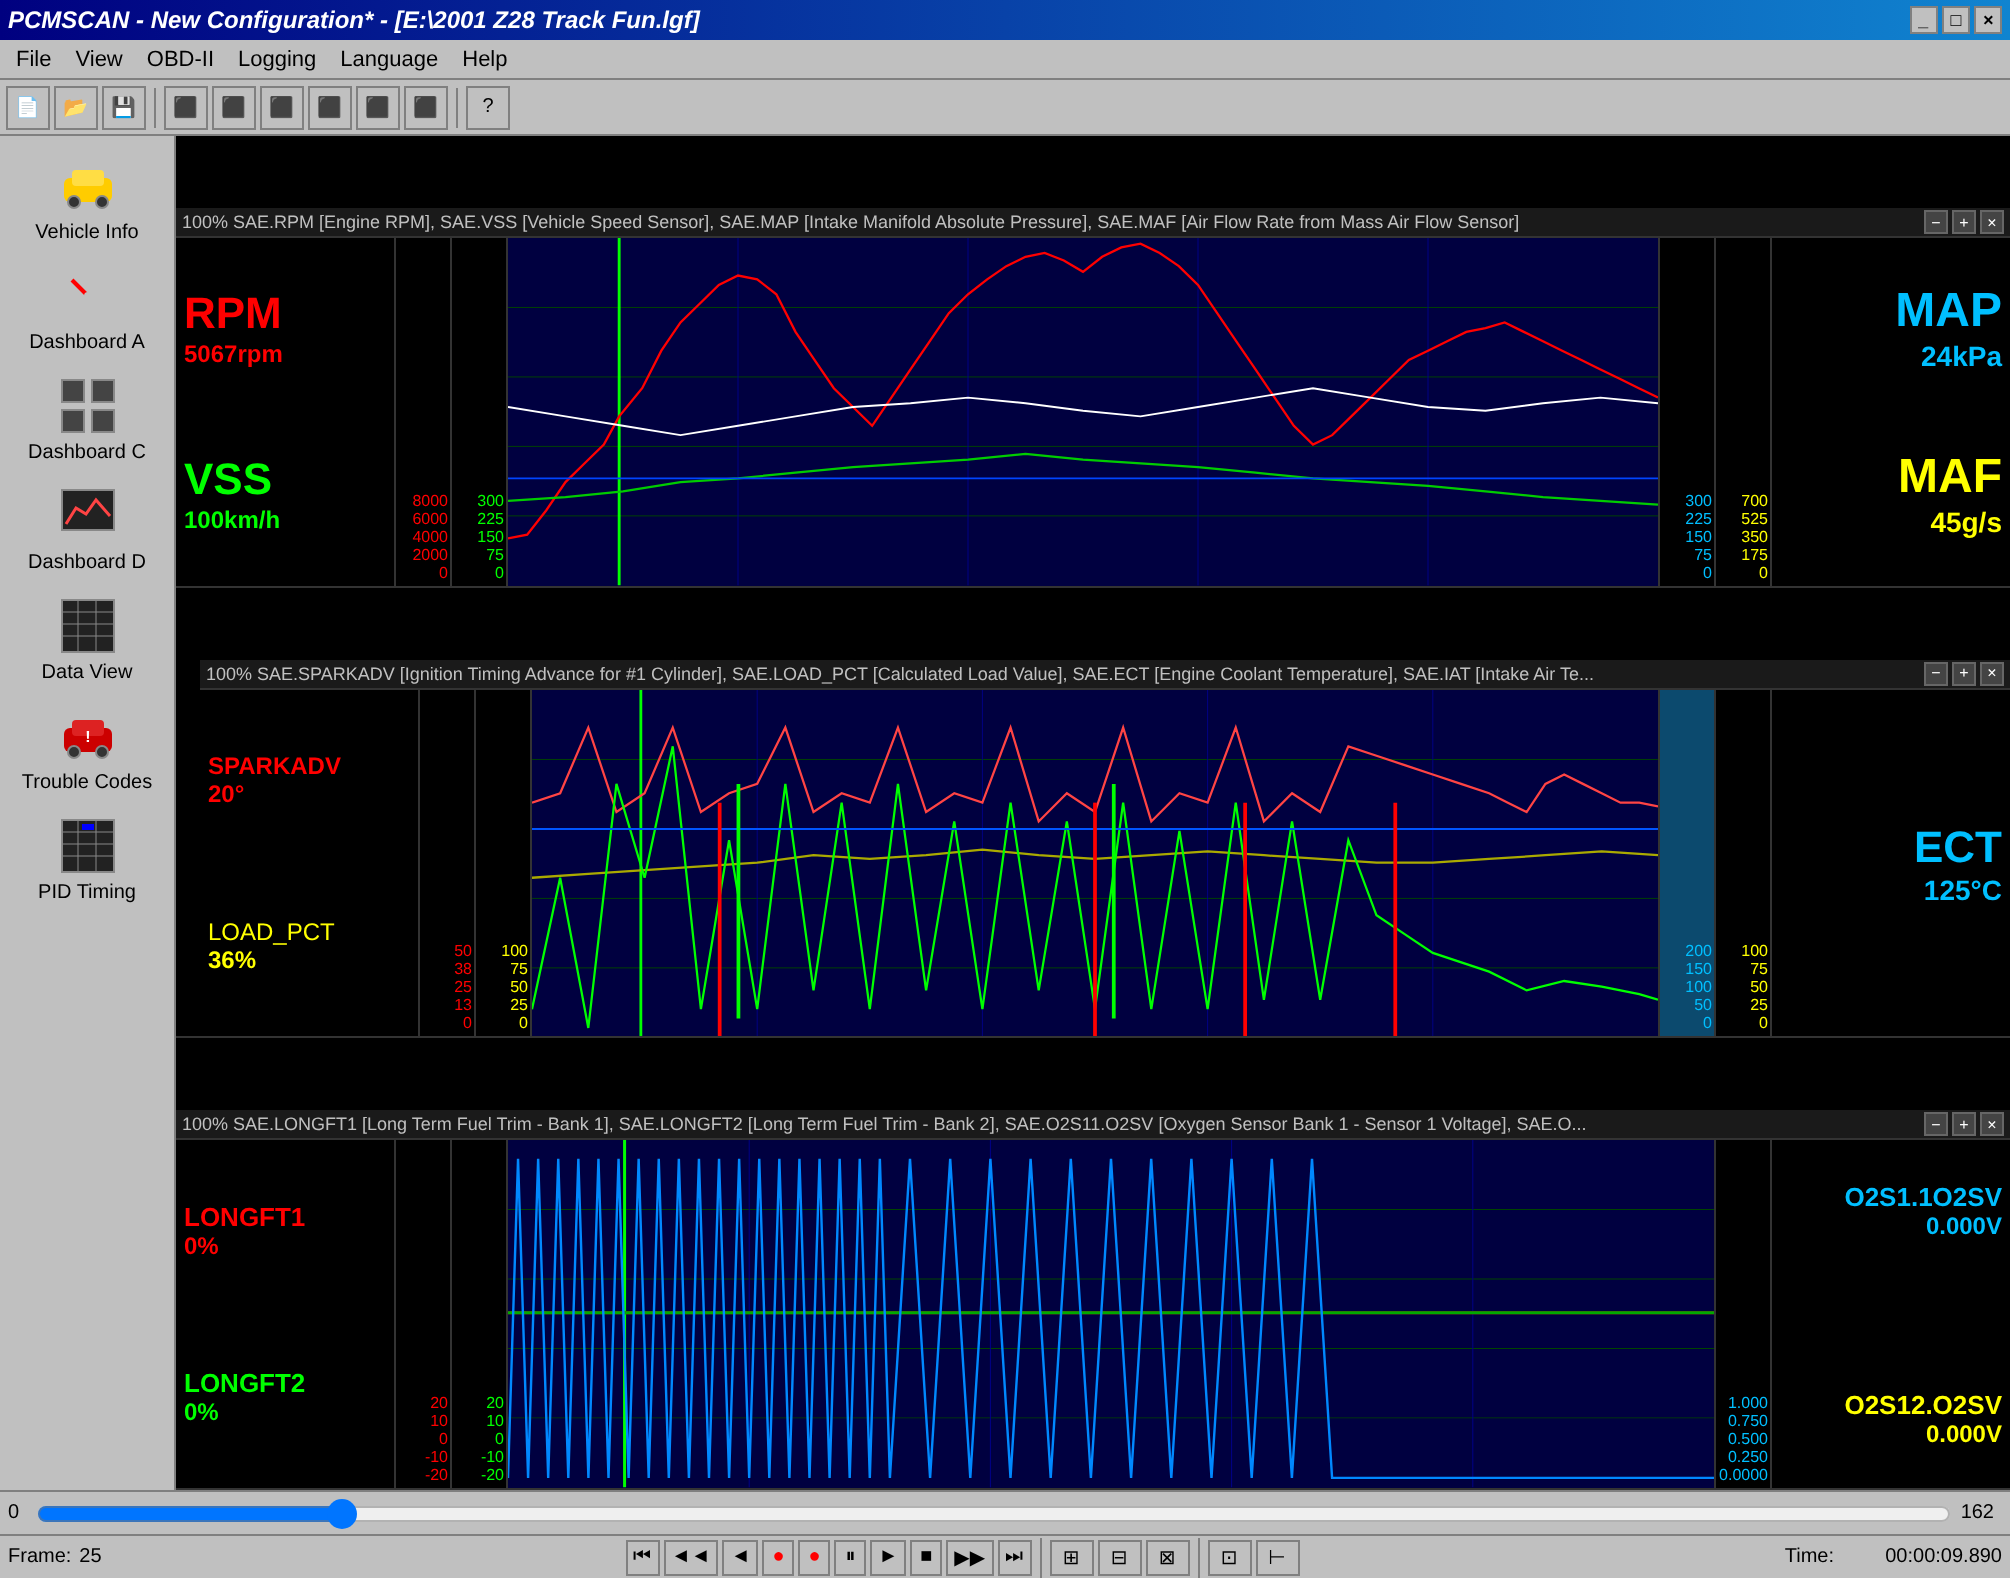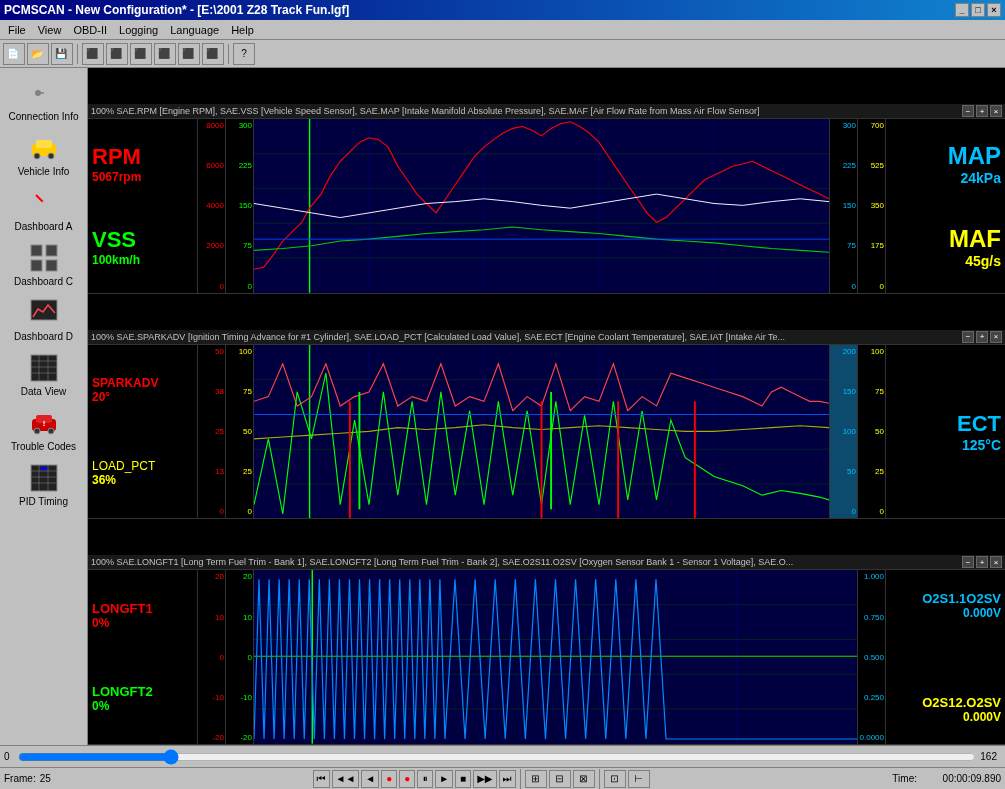--- a/index.html
+++ b/index.html
@@ -9,20 +9,21 @@
     #titlebar {
       background: linear-gradient(to right, #000080, #1084d0);
       color: white;
       font-size: 12px;
       font-weight: bold;
       padding: 2px 4px;
       display: flex;
       justify-content: space-between;
       align-items: center;
       height: 20px;
+      font-style: italic;
     }
     #titlebar-controls { display: flex; gap: 2px; }
     .titlebar-btn {
       background: #c0c0c0;
       border: 1px solid #808080;
       width: 14px;
       height: 14px;
       font-size: 9px;
       display: flex;
       align-items: center;
@@ -209,21 +210,21 @@
       font-weight: bold;
       text-align: right;
     }
     
     
     .y-scale {
       width: 28px;
       background: #000;
       display: flex;
       flex-direction: column;
-      justify-content: space-between;
+      justify-content: flex-end;
       padding: 2px 1px;
       border-right: 1px solid #333;
     }
     .scale-val {
       font-size: 8px;
       text-align: right;
     }
     
     
     #bottom-controls {
@@ -308,31 +309,20 @@
   <div class="toolbar-btn">⬛</div>
   <div class="toolbar-btn">⬛</div>
   <div class="toolbar-sep"></div>
   <div class="toolbar-btn">?</div>
 </div>
 
 <div id="main-content">
 
   <div id="sidebar">
 
-    <div class="sidebar-item">
-      <div class="sidebar-icon">
-        <svg width="32" height="32" viewBox="0 0 32 32">
-          <ellipse cx="10" cy="16" rx="7" ry="9" fill="none" stroke="#c0c0c0" stroke-width="2"></ellipse>
-          <rect x="14" y="8" width="12" height="16" rx="2" fill="#c0c0c0"></rect>
-          <circle cx="10" cy="16" r="3" fill="#808080"></circle>
-          <line x1="10" y1="16" x2="16" y2="16" stroke="#808080" stroke-width="1.5"></line>
-        </svg>
-      </div>
-      <span class="sidebar-label">Connection Info</span>
-    </div>
 
     <div class="sidebar-item">
       <div class="sidebar-icon">
         <svg width="32" height="32" viewBox="0 0 32 32">
           <rect x="4" y="12" width="24" height="12" rx="3" fill="#ffcc00"></rect>
           <rect x="8" y="8" width="16" height="8" rx="2" fill="#ffdd44"></rect>
           <circle cx="9" cy="24" r="3" fill="#333" stroke="#888" stroke-width="1"></circle>
           <circle cx="23" cy="24" r="3" fill="#333" stroke="#888" stroke-width="1"></circle>
         </svg>
       </div>
@@ -504,21 +494,21 @@
             <div class="right-param-value" style="color:#00bfff;font-size:14px;">24kPa</div>
           </div>
           <div>
             <div class="right-param-name" style="color:#ffff00;font-size:24px;">MAF</div>
             <div class="right-param-value" style="color:#ffff00;font-size:14px;">45g/s</div>
           </div>
         </div>
       </div>
     </div>
 
-    <div class="chart-panel" style="flex: 1;">
+    <div class="chart-panel" style="flex: 1; padding-left: 12px;">
       <div class="chart-header">
         <span style="overflow:hidden;white-space:nowrap;text-overflow:ellipsis;max-width:820px;font-size:9px;color:#c0c0c0;">100% SAE.SPARKADV [Ignition Timing Advance for #1 Cylinder], SAE.LOAD_PCT [Calculated Load Value], SAE.ECT [Engine Coolant Temperature], SAE.IAT [Intake Air Te...</span>
         <div class="chart-header-controls">
           <div class="chart-ctrl-btn">−</div>
           <div class="chart-ctrl-btn">+</div>
           <div class="chart-ctrl-btn">×</div>
         </div>
       </div>
       <div class="chart-body">
         <div class="chart-left">

